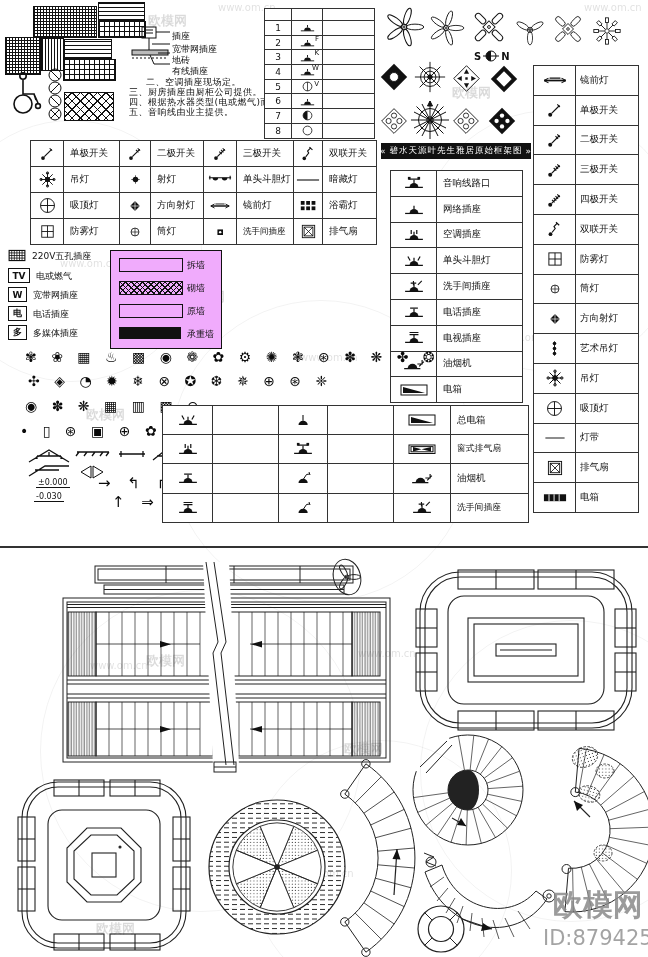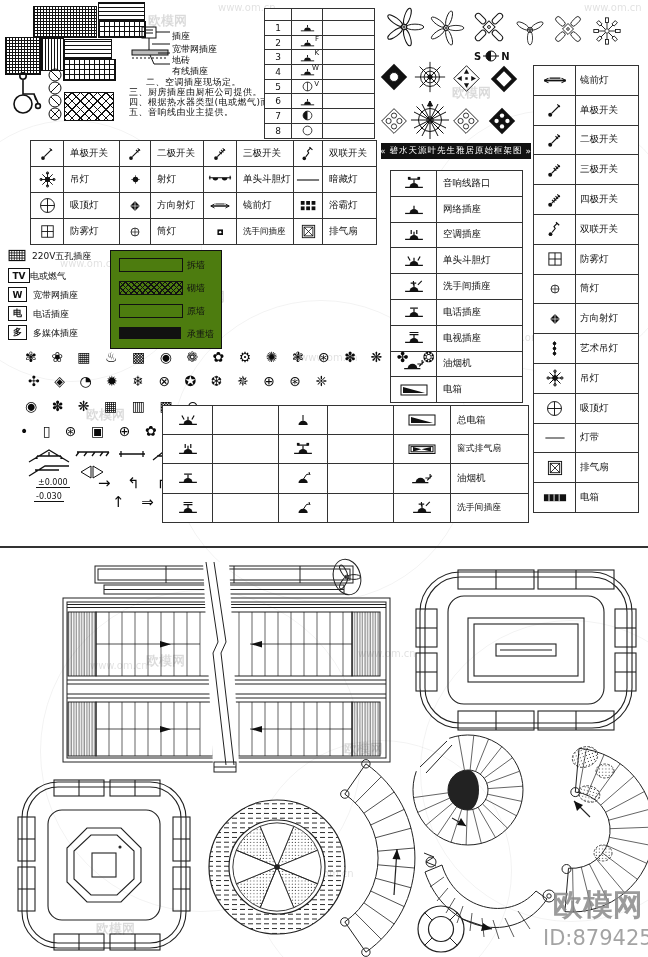--- a/index.html
+++ b/index.html
@@ -652,38 +652,38 @@
       </div>
       <div class="lab">排气扇</div>
 </div>
 
 <div class="abs" style="left:8px;top:249px;display:flex;align-items:center;gap:6px">
   <svg class="ic" width="18" height="13">
         <use href="#gridb"></use>
       </svg>
   <span class="txt">220V五孔插座</span>
 </div>
-<div class="abs" style="left:8px;top:268px;display:flex;align-items:center;">
+<div class="abs" style="left:8px;top:268px;display:flex;align-items:center;gap:6px">
   <span class="badge" style="width:20px;height:13px">TV</span>
   <span class="txt">电或燃气</span>
 </div>
 <div class="abs" style="left:8px;top:287px;display:flex;align-items:center;gap:6px">
   <span class="badge" style="width:17px;height:13px">W</span>
   <span class="txt">宽带网插座</span>
 </div>
 <div class="abs" style="left:8px;top:306px;display:flex;align-items:center;gap:6px">
   <span class="badge" style="width:17px;height:13px">电</span>
   <span class="txt">电话插座</span>
 </div>
 <div class="abs" style="left:8px;top:325px;display:flex;align-items:center;gap:6px">
   <span class="badge" style="width:17px;height:13px">多</span>
   <span class="txt">多媒体插座</span>
 </div>
 
-<div class="abs" style="left:110px;top:250px;width:110px;height:97px;border:1.5px solid #111;background:#4d7c0f">
+<div class="abs" style="left:110px;top:250px;width:110px;height:97px;border:1.5px solid #111;background:#f0abfc">
   <div style="position:absolute;left:8px;top:7px;width:62px;height:12px;border:1px solid #111"></div>
   <div class="txt" style="position:absolute;left:76px;top:9px">拆墙</div>
   <div style="position:absolute;left:8px;top:30px;width:62px;height:12px;border:1px solid #111;background:repeating-linear-gradient(45deg,#111 0 1px,transparent 1px 4px),repeating-linear-gradient(-45deg,#111 0 1px,transparent 1px 4px)"></div>
   <div class="txt" style="position:absolute;left:76px;top:32px">砌墙</div>
   <div style="position:absolute;left:8px;top:53px;width:62px;height:12px;border:1px solid #111"></div>
   <div class="txt" style="position:absolute;left:76px;top:55px">原墙</div>
   <div style="position:absolute;left:8px;top:76px;width:62px;height:12px;background:#111"></div>
   <div class="txt" style="position:absolute;left:76px;top:78px">承重墙</div>
 </div>
 

